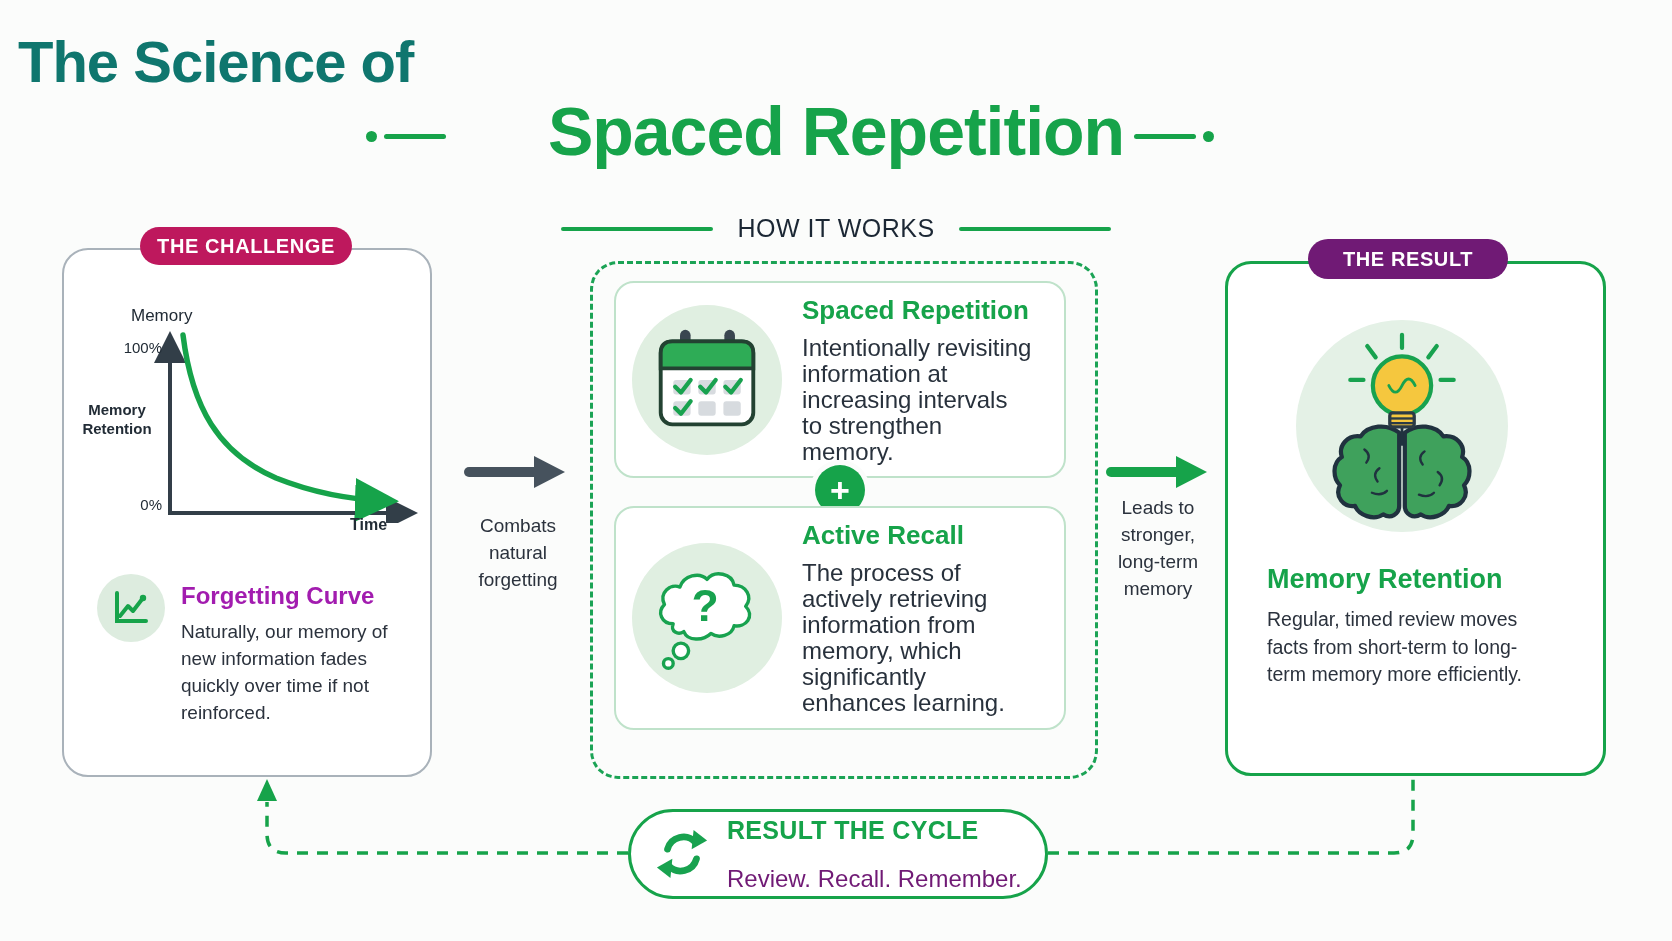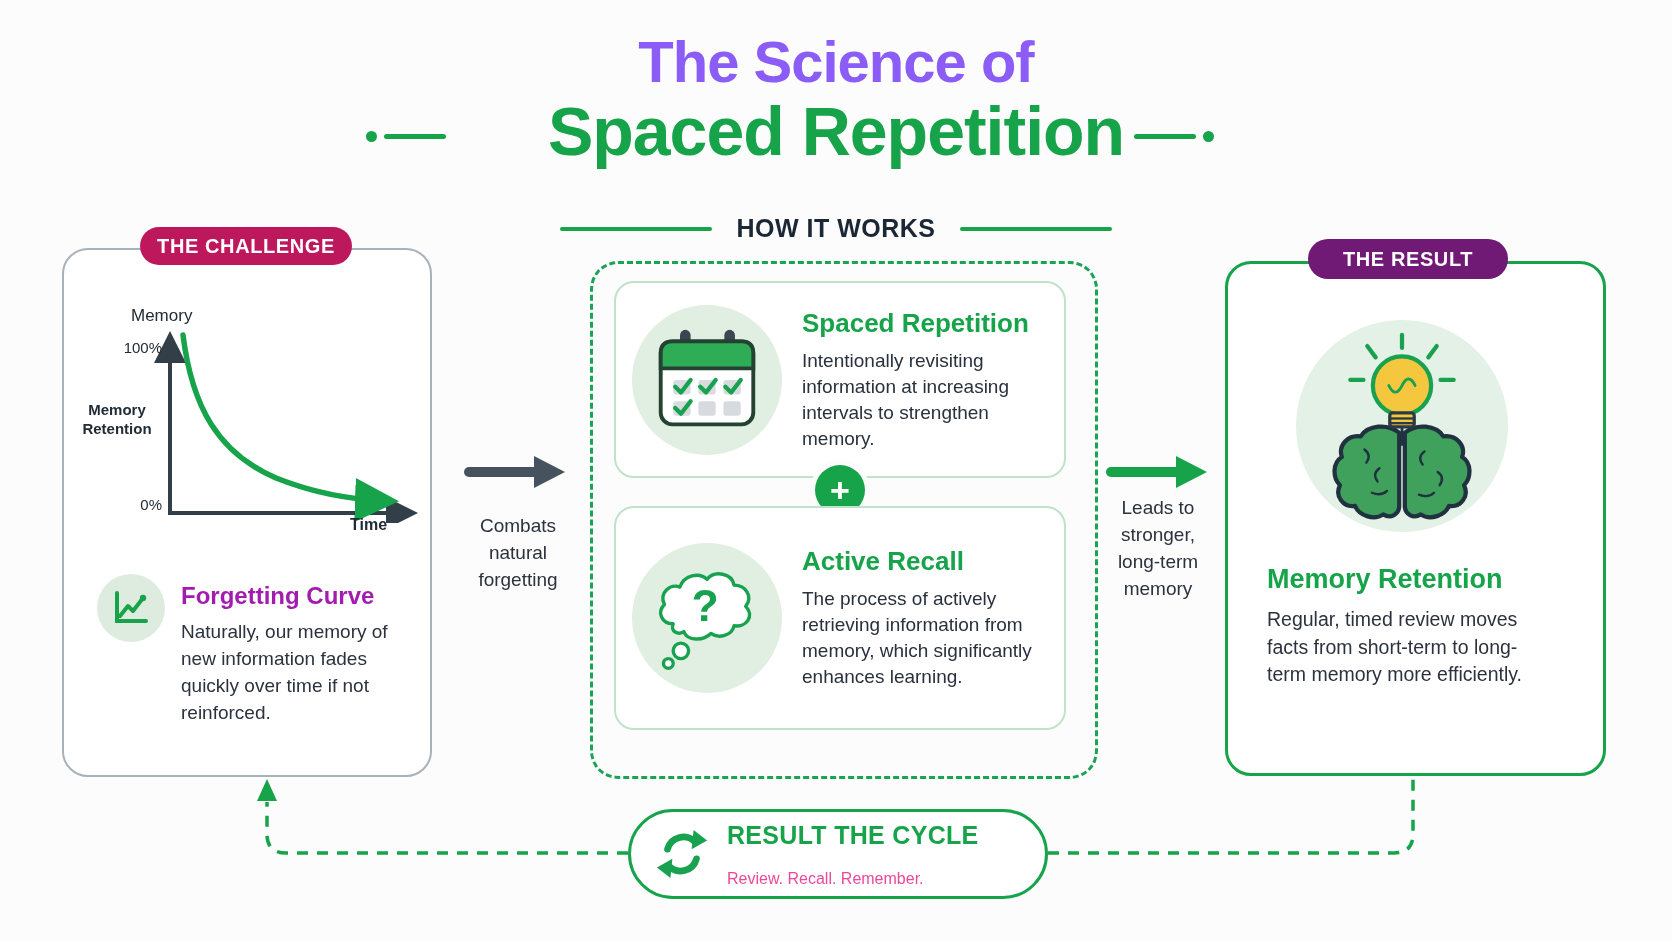--- a/index.html
+++ b/index.html
@@ -1,33 +1,33 @@
 <!DOCTYPE html>
 <html><head>
 <meta charset="utf-8">
 <style>
   html,body{margin:0;padding:0;background:#e9ebea;}
   .canvas{position:relative;width:1672px;height:941px;background:#fbfcfb;overflow:hidden;
           font-family:"Liberation Sans",sans-serif;}
   .abs{position:absolute;}
 
   
-  .title1{top:28px;left:0;right:0;text-align:center;font-size:58px;font-weight:800;
-          color:#8b5cf6;letter-spacing:-1px;}
+  .title1{top:28px;left:0;right:0;text-align:left;font-size:58px;font-weight:800;
+          color:#0f766e;letter-spacing:-1px;padding-left:18px;}
   .title2{top:92px;left:0;right:0;text-align:center;font-size:68px;font-weight:800;
           color:#16a34a;letter-spacing:-1px;}
   .deco{top:131px;display:flex;align-items:center;gap:7px;}
   .deco-left{left:366px;}
   .deco-right{left:1134px;}
   .deco .dot{width:11px;height:11px;border-radius:50%;background:#16a34a;}
   .deco .bar{width:62px;height:5px;border-radius:3px;background:#16a34a;}
 
   .hiw-row{top:214px;left:0;right:0;display:flex;justify-content:center;align-items:center;gap:24px;}
   .hiw-line{width:152px;height:4px;background:#16a34a;border-radius:2px;}
-  .hiw-text{font-size:25px;font-weight:700;color:#1b2734;letter-spacing:.5px;}
+  .hiw-text{font-size:25px;font-weight:400;color:#1b2734;letter-spacing:.5px;}
 
   
   .panel{background:#ffffff;border-radius:26px;}
   .panel-challenge{left:62px;top:248px;width:366px;height:525px;border:2px solid #a9b2ba;}
   .panel-result{left:1225px;top:261px;width:375px;height:509px;border:3px solid #16a34a;}
   .dashed-box{left:590px;top:261px;width:502px;height:512px;border:3px dashed #1ba355;
               border-radius:28px;}
 
   .pill{display:flex;align-items:center;justify-content:center;border-radius:22px;
         color:#fff;font-size:20px;font-weight:800;letter-spacing:.6px;}
@@ -55,35 +55,35 @@
   .arrow-left{left:462px;top:452px;}
   .arrow-right{left:1104px;top:452px;}
 
   
   .card{left:614px;width:452px;background:#fff;border:2px solid #bfe2ca;border-radius:20px;
         display:flex;align-items:center;gap:20px;padding-left:16px;box-sizing:border-box;}
   .card1{top:281px;height:197px;}
   .card2{top:506px;height:224px;}
   .card .icon-circle{width:150px;height:150px;flex:none;background:#e0efe1;}
   .card-heading{font-size:26px;font-weight:800;color:#16a34a;margin-bottom:9px;}
-  .card-body{color:#28313c;font-size:19px;line-height:26px;width:232px;}
+  .card-body{color:#28313c;font-size:24px;line-height:26px;width:232px;}
   .plus-badge{left:815px;top:465px;width:50px;height:50px;border-radius:50%;background:#16a34a;
               box-shadow:0 0 0 5px #fbfcfb;display:flex;align-items:center;justify-content:center;
               color:#fff;font-size:34px;font-weight:800;line-height:1;}
 
   
   .result-circle{left:1296px;top:320px;width:212px;height:212px;background:#e4f1e6;}
   .result-heading{left:1267px;top:564px;font-size:27px;font-weight:800;color:#16a34a;}
   .result-body{left:1267px;top:606px;width:270px;font-size:19.5px;line-height:27.5px;}
 
   
   .cycle-pill{left:628px;top:809px;width:420px;height:90px;border:3px solid #16a34a;border-radius:46px;
               background:#fff;display:flex;align-items:center;gap:18px;padding-left:24px;box-sizing:border-box;}
   .cycle-text1{font-size:25px;font-weight:800;color:#16a34a;letter-spacing:.3px;}
-  .cycle-text2{font-size:16px;color:#ec4899;margin-top:20px;}
+  .cycle-text2{font-size:24px;color:#701a75;margin-top:20px;}
 
   .overlay{left:0;top:0;width:1672px;height:941px;pointer-events:none;}
 </style>
 </head>
 <body>
 
 <div class="canvas">
 
   <div class="abs title1">The Science of</div>
   <div class="abs title2">Spaced Repetition</div>

